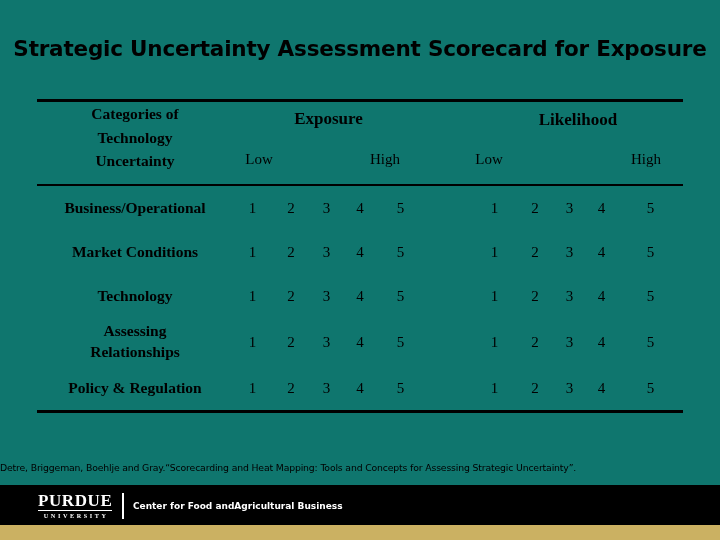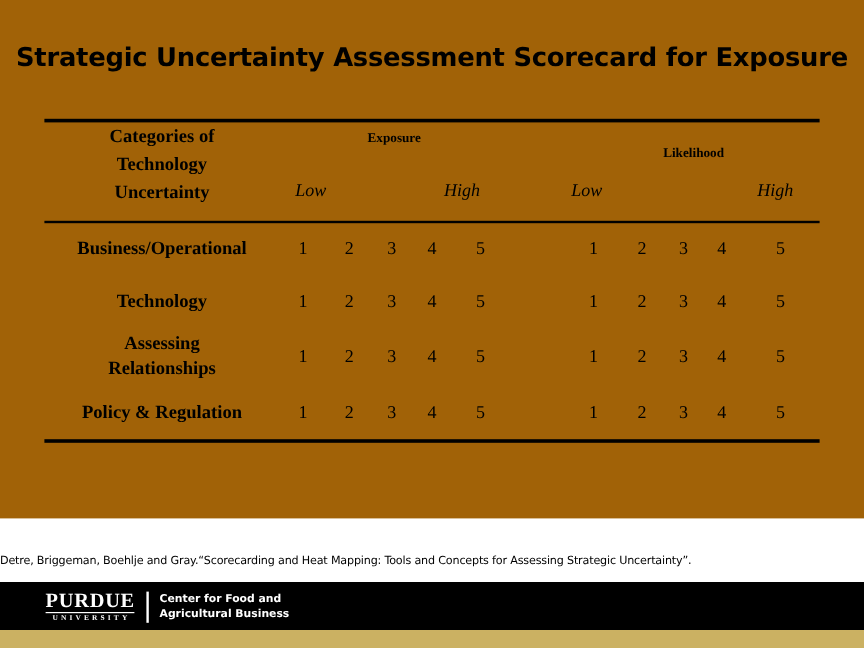--- a/index.html
+++ b/index.html
@@ -13,22 +13,22 @@
     background: #ffffff;
     font-family: "Liberation Serif", serif;
     overflow: hidden;
     position: relative;
   }
 
   .slide {
     position: absolute;
     inset: 0;
     width: 720px;
-    height: 432px;
-    background: #a16207;
+    height: 540px;
+    background: #0f766e;
   }
 
   
   .slide-title {
     position: absolute;
     left: 0;
     top: 36px;
     width: 720px;
     text-align: center;
     font-family: "DejaVu Sans", sans-serif;
@@ -76,38 +76,37 @@
   col.c-gap { width: 49px; }
   col.c-l1 { width: 43px; }
   col.c-l2 { width: 38px; }
   col.c-l3 { width: 31px; }
   col.c-l4 { width: 33px; }
   col.c-l5 { width: 65px; }
 
   .group-head {
     font-family: "Liberation Serif", serif;
     font-weight: bold;
-    font-size: 11px;
+    font-size: 17px;
     text-align: center;
     vertical-align: top;
     padding-top: 7px;
     white-space: nowrap;
   }
   .cat-head {
     font-family: "Liberation Serif", serif;
     font-weight: bold;
     font-size: 15.5px;
     text-align: center;
     line-height: 1.53;
     vertical-align: top;
     padding-top: 7px;
   }
   .anchor {
     font-family: "Liberation Serif", serif;
-    font-style: italic;
     font-size: 15px;
     text-align: center;
     vertical-align: bottom;
     padding-bottom: 4px;
     white-space: nowrap;
   }
   .anchor.low { text-align: center; }
   .anchor.high { text-align: left; }
 
   .row-label {
@@ -196,21 +195,21 @@
     padding-left: 2px;
   }
   .logo-divider {
     width: 1.5px;
     height: 26px;
     background: #ffffff;
     margin: 0 9px 0 0;
   }
   .logo-center {
     display: flex;
-    flex-direction: column;
+    flex-direction: row;
     justify-content: center;
     line-height: 1.35;
   }
   .logo-center span {
     font-family: "DejaVu Sans", sans-serif;
     font-weight: bold;
     font-size: 9px;
     color: #ffffff;
     white-space: nowrap;
   }
@@ -255,21 +254,21 @@
             <div class="group-head" style="position:absolute;left:0;right:0;top:0;">Exposure</div>
             <div class="anchor low" style="position:absolute;left:-4px;width:60px;bottom:4px;">Low</div>
             <div class="anchor high" style="position:absolute;right:-6px;width:60px;bottom:4px;">High</div>
           </div>
         </td>
 
         <td></td>
 
         <td colspan="5" style="vertical-align:top;">
           <div style="position:relative;height:74px;">
-            <div class="group-head" style="position:absolute;left:0;right:0;top:13px;">Likelihood</div>
+            <div class="group-head" style="position:absolute;left:0;right:0;top:1px;">Likelihood</div>
             <div class="anchor low" style="position:absolute;left:-14px;width:60px;bottom:4px;">Low</div>
             <div class="anchor high" style="position:absolute;right:-8px;width:60px;bottom:4px;">High</div>
           </div>
         </td>
       </tr>
     </tbody>
       </table>
 
     <div class="rule thin"></div>
 
@@ -301,20 +300,36 @@
         <td class="cell-num">5</td>
         <td></td>
         <td class="cell-num">1</td>
         <td class="cell-num">2</td>
         <td class="cell-num">3</td>
         <td class="cell-num">4</td>
         <td class="cell-num">5</td>
       </tr>
 
 
+      <tr class="data-row">
+        <td class="row-label">
+          <div>Market Conditions</div>
+        </td>
+        <td class="cell-num">1</td>
+        <td class="cell-num">2</td>
+        <td class="cell-num">3</td>
+        <td class="cell-num">4</td>
+        <td class="cell-num">5</td>
+        <td></td>
+        <td class="cell-num">1</td>
+        <td class="cell-num">2</td>
+        <td class="cell-num">3</td>
+        <td class="cell-num">4</td>
+        <td class="cell-num">5</td>
+      </tr>
 
       <tr class="data-row">
         <td class="row-label">
           <div>Technology</div>
         </td>
         <td class="cell-num">1</td>
         <td class="cell-num">2</td>
         <td class="cell-num">3</td>
         <td class="cell-num">4</td>
         <td class="cell-num">5</td>

